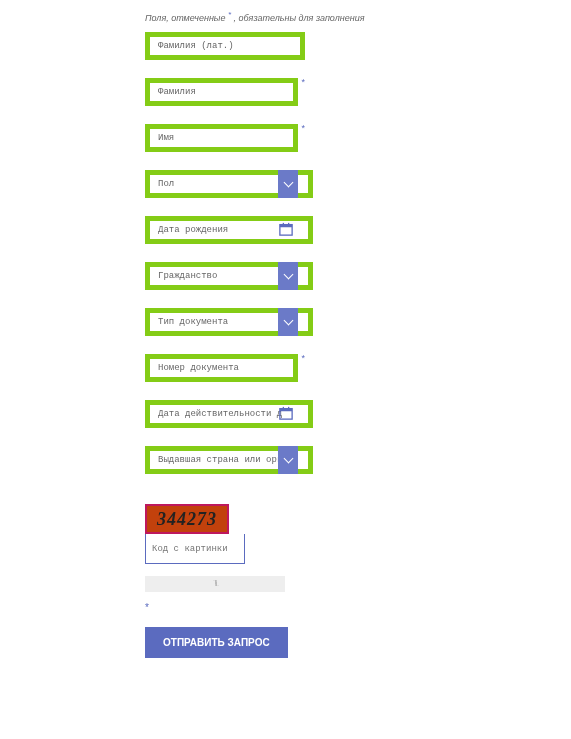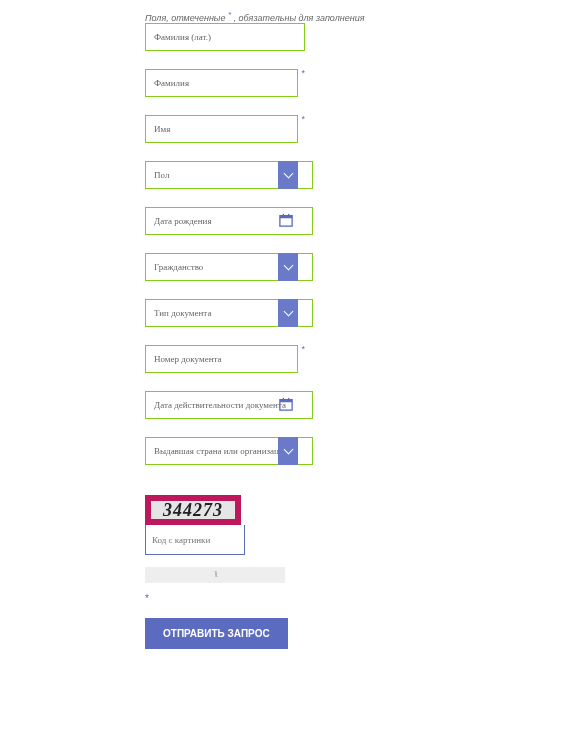--- a/index.html
+++ b/index.html
@@ -11,40 +11,40 @@
     color: #333;
   }
   .page {
     width: 571px;
     padding: 10px 0 30px 145px;
   }
   .note {
     font-style: italic;
     color: #666;
     font-size: 9px;
-    margin-bottom: 0;
+    margin-bottom: 9px;
   }
   .note .star { color: #5b6bbf; vertical-align: super; font-size: 8px; }
   .field-row {
     margin-bottom: 18px;
     display: flex;
     align-items: flex-start;
     width: 160px;
     position: relative;
   }
   .field {
     width: 168px;
     height: 28px;
-    border: 1px solid #84cc16;
+    border: 5px solid #84cc16;
     background: #fff;
     padding: 0 8px;
     font-size: 9px;
     color: #666;
     outline: none;
-    font-family: Liberation Serif, serif;
+    font-family: Liberation Mono, monospace;
   }
   .field::placeholder { color: #666; }
   .req-mark {
     color: #5b6bbf;
     font-size: 9px;
     margin-left: 3px;
     line-height: 8px;
   }
   .select-wrap {
     position: relative;
@@ -72,44 +72,44 @@
     margin-top: -3px;
   }
   .date-icon {
     position: absolute;
     right: 5px; top: 6px;
     width: 14px; height: 14px;
     cursor: pointer;
   }
   .captcha-block { margin-top: 30px; }
   .captcha-img {
-    width: 96px; height: 30px;
-    border: 6px solid #be185d;
-    background: #e5e5e5;
+    width: 84px; height: 30px;
+    border: 2px solid #be185d;
+    background: #c2410c;
     display: flex;
     align-items: center;
     justify-content: center;
     font-family: Georgia, serif;
     font-style: italic;
     font-weight: bold;
     font-size: 18px;
     letter-spacing: 1px;
     color: #222;
     margin-bottom: 0;
   }
   .captcha-field {
     width: 100px;
     height: 30px;
     border: 1px solid #5b6bbf;
     border-top: none;
     padding: 0 6px;
     font-size: 9px;
     color: #666;
     outline: none;
-    font-family: Liberation Serif, serif;
+    font-family: Liberation Mono, monospace;
   }
   .recaptcha {
     margin-top: 12px;
     width: 140px; height: 16px;
     background: #eee;
     display: flex;
     align-items: center;
     justify-content: center;
   }
   .solo-star { color: #5b6bbf; font-size: 10px; margin-top: 10px; }

